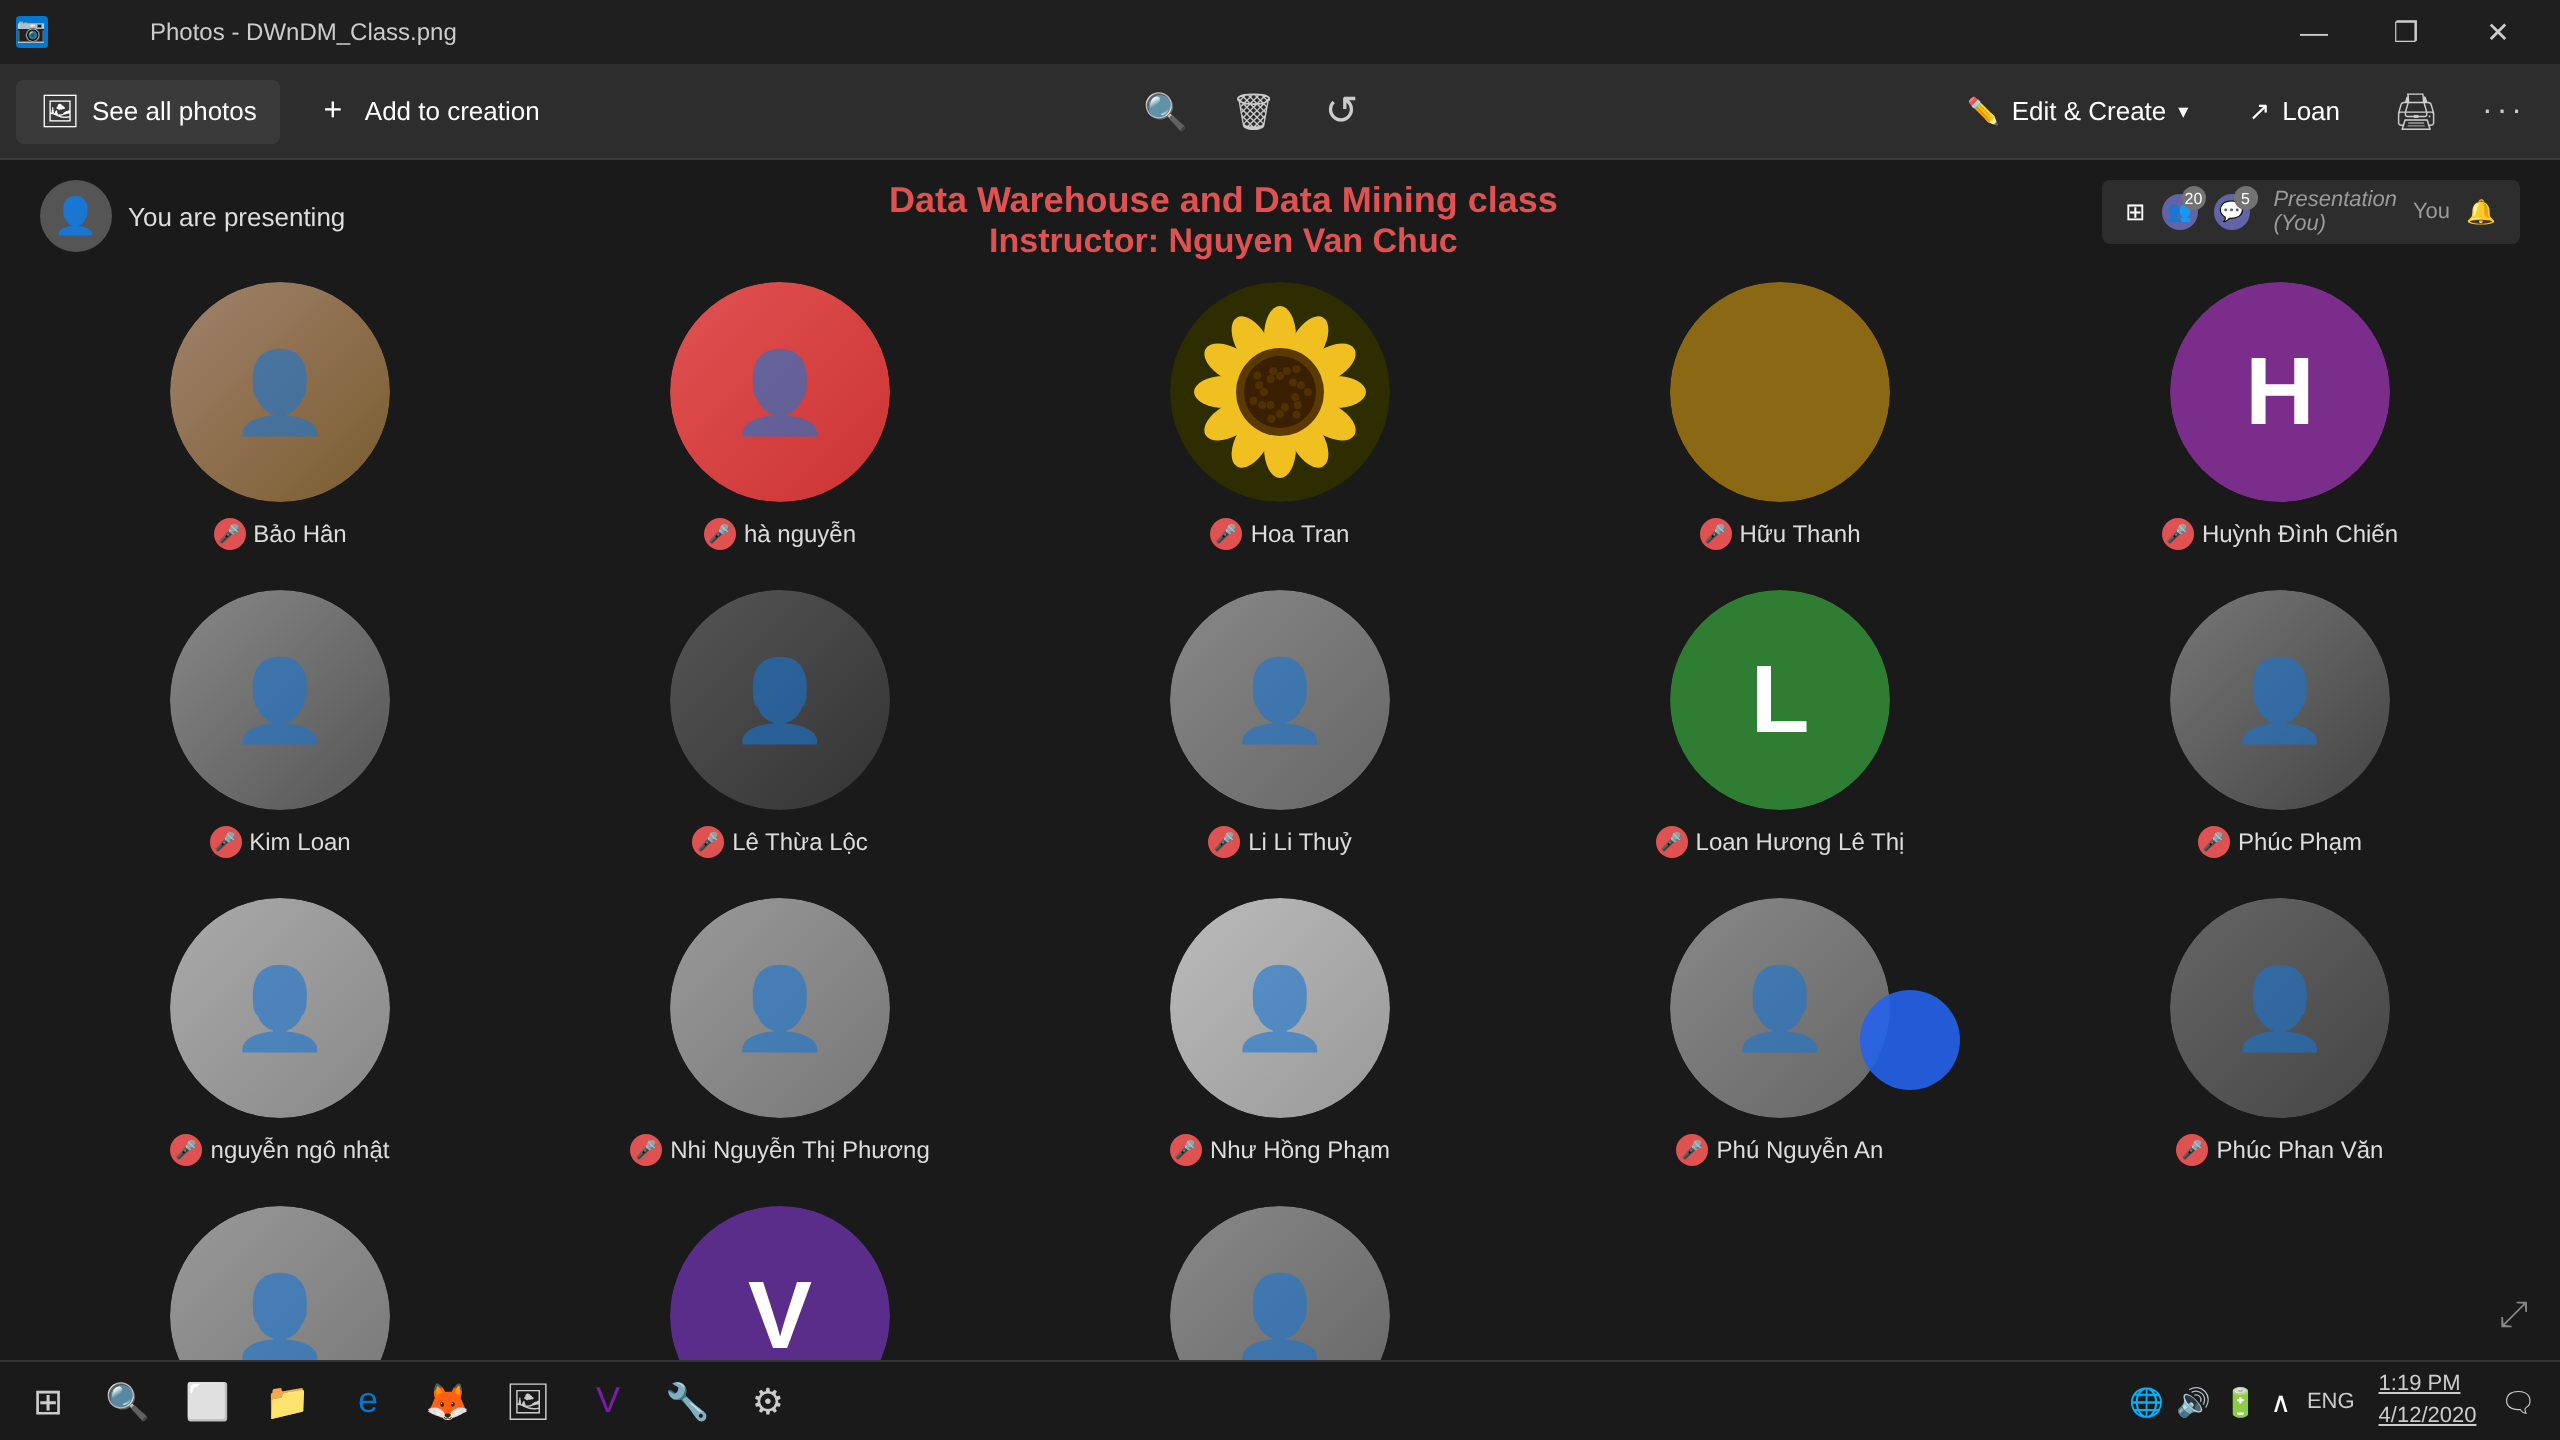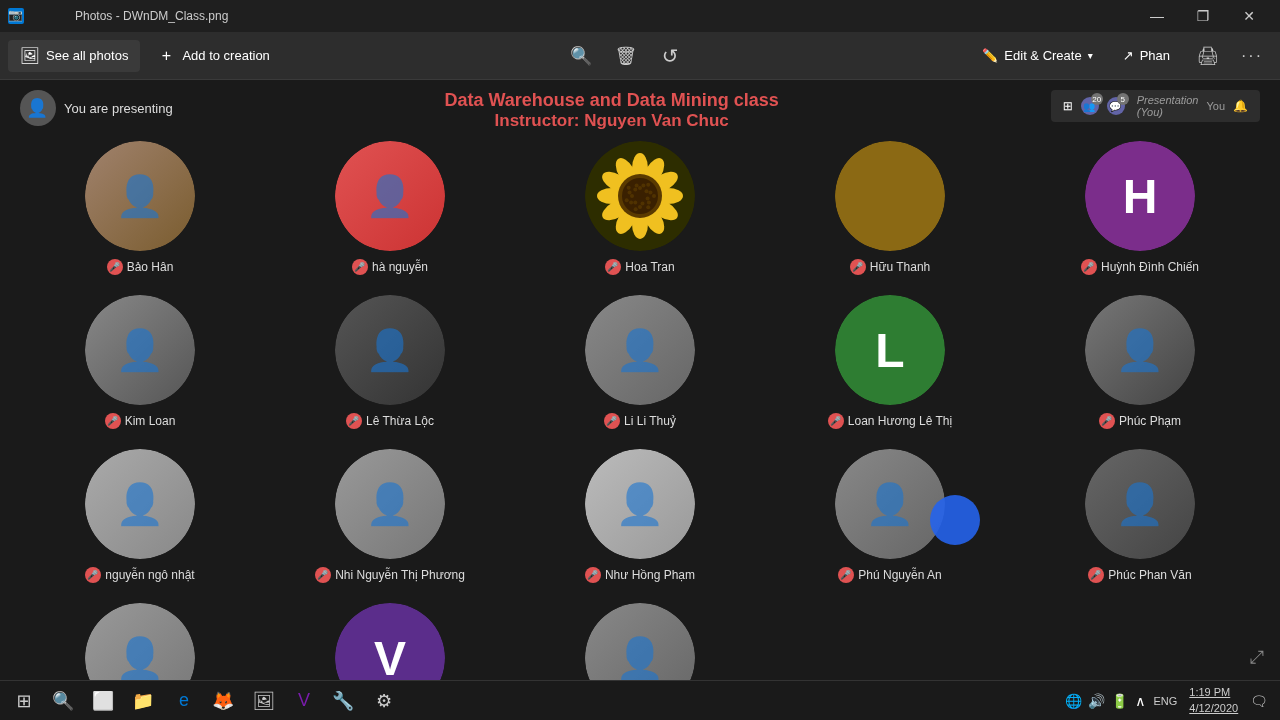--- a/index.html
+++ b/index.html
@@ -270,21 +270,21 @@
   </div>
   <div class="toolbar-spacer"></div>
   <div class="toolbar-right">
     <div class="edit-create-btn">
       <span>✏️</span>
       <span>Edit &amp; Create</span>
       <span style="font-size:10px;">▾</span>
     </div>
     <div class="share-btn">
       <span>↗</span>
-      <span>Phan</span>
+      <span>Loan</span>
     </div>
     <div class="toolbar-icon-btn">
       <span>🖨</span>
     </div>
     <div class="toolbar-icon-btn">
       <span style="font-size:16px; letter-spacing:2px;">···</span>
     </div>
   </div>
 </div>
 

